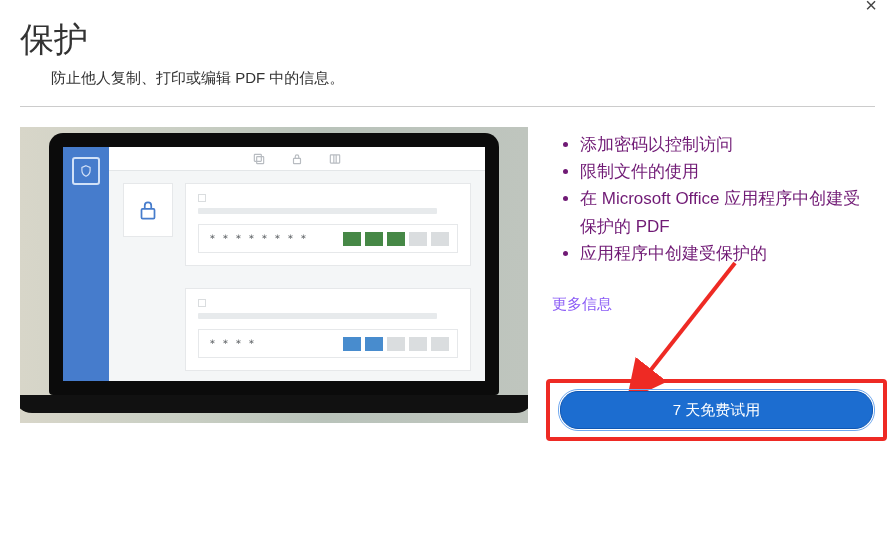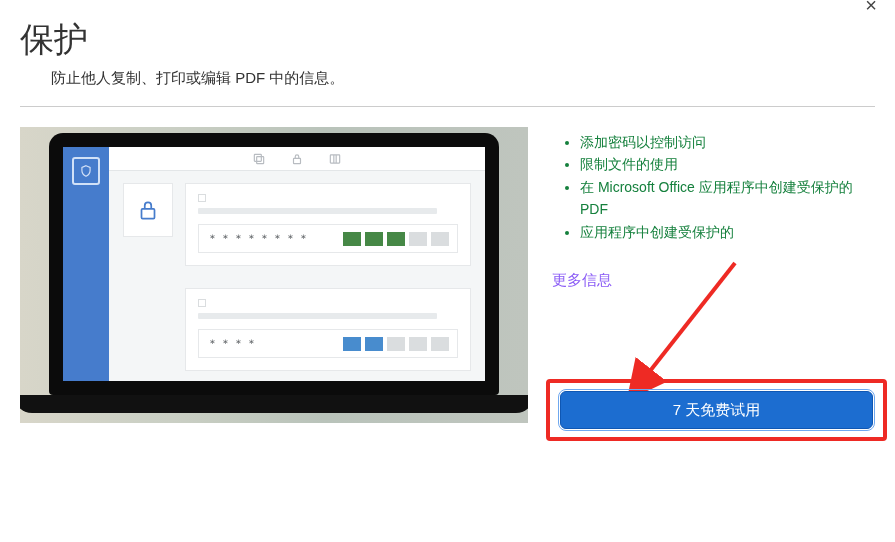--- a/index.html
+++ b/index.html
@@ -188,22 +188,22 @@
   .seg {
     width: 18px;
     height: 14px;
   }
   .seg.green { background: #3e8b3e; }
   .seg.grey  { background: #d9dde0; }
   .seg.blue  { background: #3e8edb; }
   ul.features {
     list-style: disc;
     padding-left: 28px;
-    color: #15803d;
-    font-size: 14px;
+    color: #701a75;
+    font-size: 17px;
     line-height: 1.6;
   }
   .more-link {
     display: inline-block;
     margin-top: 28px;
     color: #8b5cf6;
     font-size: 15px;
     cursor: pointer;
   }
   .cta-wrap {
@@ -214,21 +214,21 @@
     border: 4px solid #ee2a24;
     border-radius: 4px;
     padding: 8px 10px;
   }
   .cta-btn {
     width: 100%;
     height: 38px;
     background: #1c6dd0;
     color: #fff;
     border: 1px solid #0f57b3;
-    border-radius: 6px;
+    border-radius: 18px;
     font-size: 15px;
     cursor: pointer;
     outline: 1px solid #6fa8ef;
     outline-offset: 1px;
   }
   .arrow {
     position: absolute;
     top: 130px;
     right: 130px;
     pointer-events: none;

